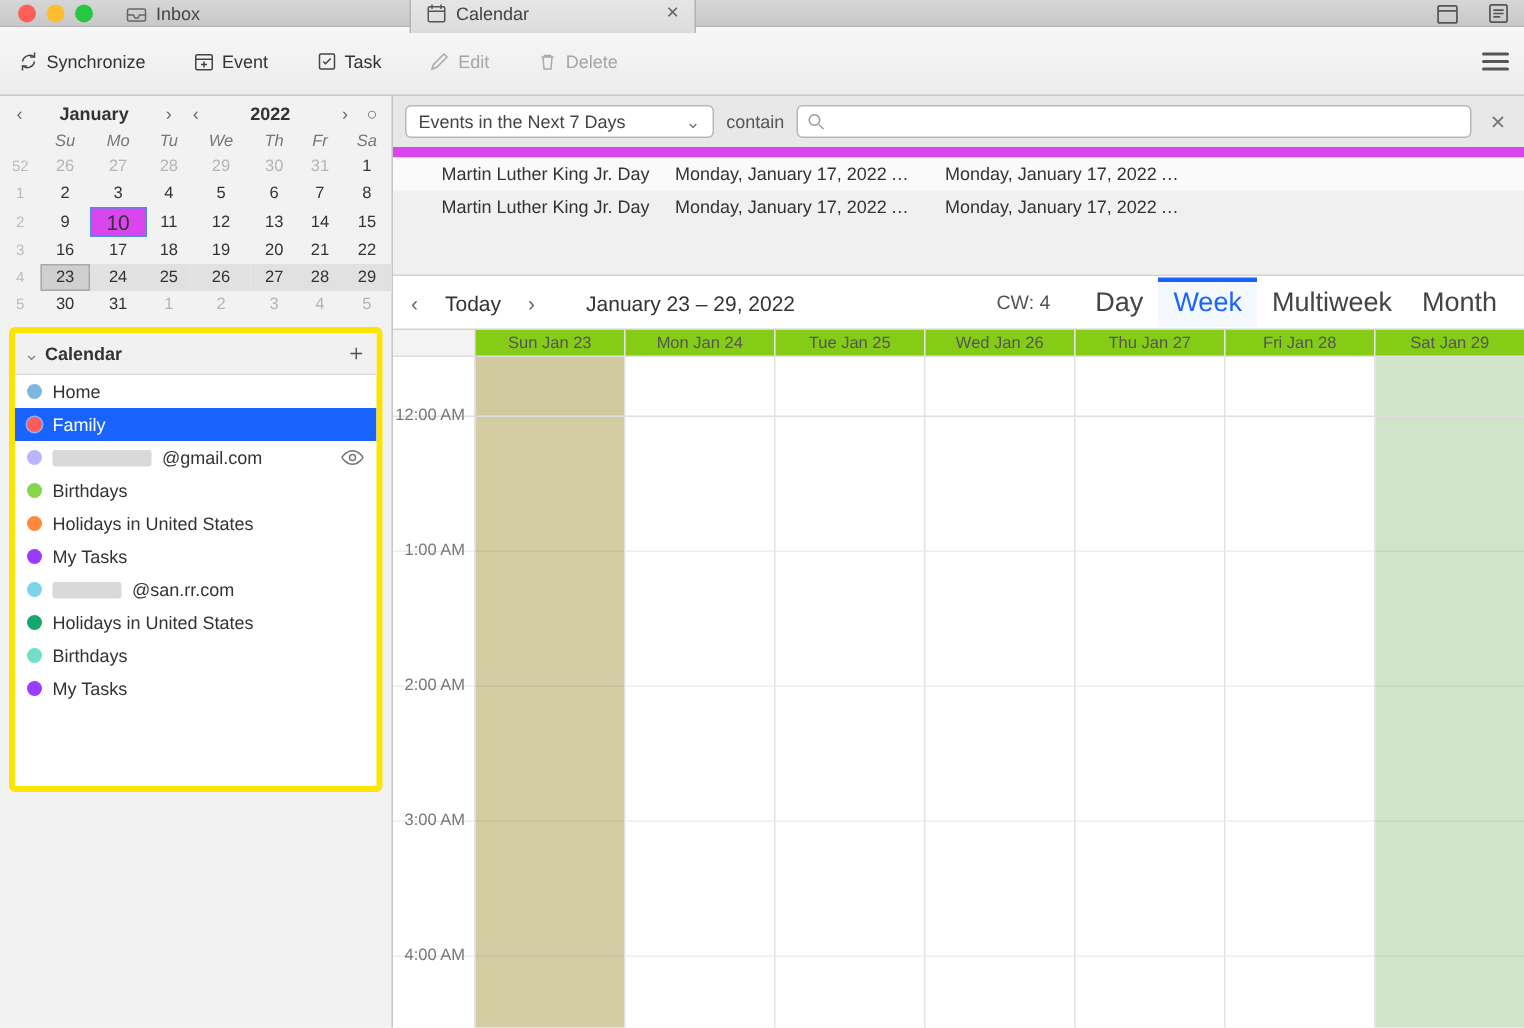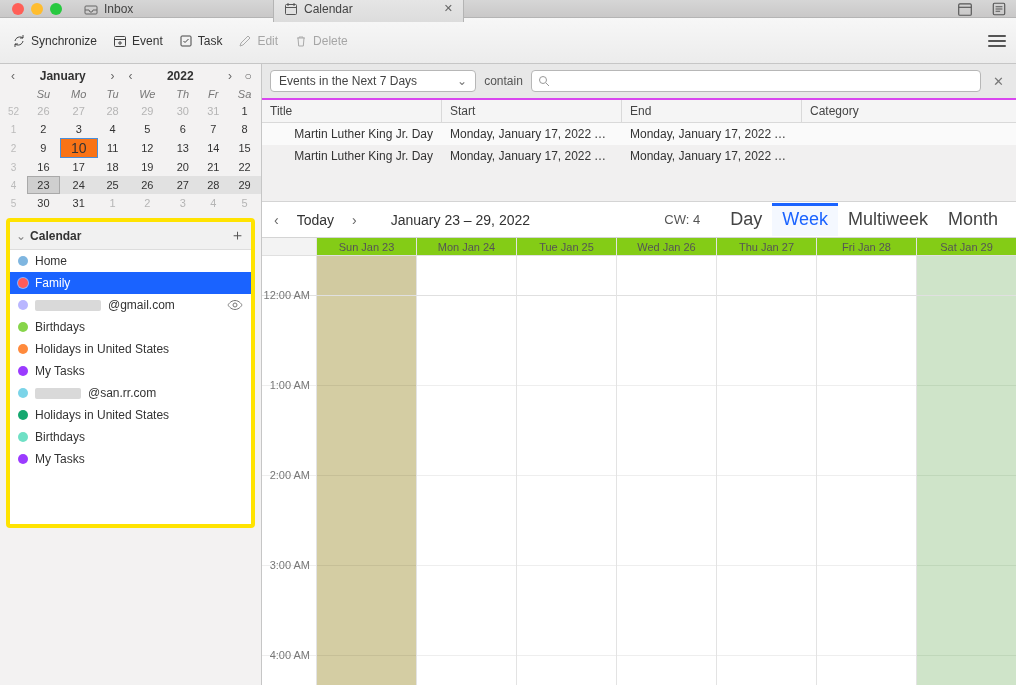--- a/index.html
+++ b/index.html
@@ -14,21 +14,21 @@
   .light.grn { background: #28c940; }
   .tab { height: 26px; min-width: 200px; display: flex; align-items: center; gap: 6px; padding: 0 10px; border-right: 1px solid #b4b4b4; color: #444; }
   .tab.inbox { min-width: 200px; }
   .tab.cal { background: linear-gradient(#e7e7e7,#dcdcdc); min-width: 190px; justify-content: space-between; }
   .tab .ic { width: 14px; height: 14px; display:inline-flex; align-items:center; justify-content:center; }
   .tab .closex { font-size: 11px; color: #666; }
   .titlebar-spacer { flex: 1; }
   .tb-icon { width: 18px; height: 18px; margin: 0 8px; color:#555; display:flex; align-items:center; justify-content:center; }
 
   
-  .toolbar { height: 46px; background: linear-gradient(#f7f7f7,#ececec); border-bottom:1px solid #c6c6c6; display:flex; align-items:center; padding:0 6px; gap:4px; }
+  .toolbar { height: 46px; background: linear-gradient(#f7f7f7,#ececec); border-bottom:1px solid #c6c6c6; display:flex; align-items:center; padding:0 6px; gap:20px; }
   .tbtn { display:flex; align-items:center; gap:5px; padding:3px 6px; border-radius:3px; color:#333; font-size:12px; }
   .tbtn.disabled { color:#a6a6a6;text-align:center; }
   .tbtn .ic { width:14px; height:14px; display:inline-flex; align-items:center; justify-content:center; }
   .toolbar-spacer { flex:1; }
   .hamb { width:18px; height:18px; color:#555; display:flex; flex-direction:column; justify-content:center; gap:3px; margin-right:4px;}
   .hamb div{height:2px;background:#555;border-radius:1px;}
 
   
   .main { display:flex; height: calc(685px - 26px - 30px); }
   .left { width: 262px; border-right:1px solid #c6c6c6; background:#f3f2f2; display:flex; flex-direction:column; }
@@ -38,40 +38,40 @@
   .mc-head { display:flex; align-items:center; height:22px; padding:2px 4px 0 4px; }
   .mc-nav { width:18px; text-align:center; color:#666; cursor:pointer; }
   .mc-lbl { flex:1; text-align:center; font-weight:700; font-size:12px; }
   .mc-year { flex:1; text-align:center; font-weight:700; font-size:12px; }
   .mc-dot { width:18px; text-align:center; color:#666; }
   .mc-grid { width:100%; border-collapse:collapse; font-size:11px; }
   .mc-grid th { font-weight:400; color:#777; padding:2px 0; text-align:center;font-style:italic; }
   .mc-grid td { text-align:center; padding:2px 0; color:#333; height:18px; }
   .mc-grid td.wn { color:#bbb; font-size:10px; }
   .mc-grid td.dim { color:#b5b5b5; }
-  .mc-grid td.today { outline:1px solid #4a8fd9; outline-offset:-1px; background:#f97316; }
+  .mc-grid td.today { outline:1px solid #4a8fd9; outline-offset:-1px; background:#d946ef; }
   .mc-grid tr.wkrow.sel td:not(.wn){ background:#e1e1e1; }
   .mc-grid td.selday { background:#cfcfcf !important; outline:1px solid #a9a9a9; outline-offset:-1px;}
 
   
   .cal-box { margin:6px 6px 0 6px; border:4px solid #ffe300; border-radius:4px; background:#fff; flex:0 0 auto; height:310px; }
   .cal-box-head { display:flex; align-items:center; padding:4px 6px; background:#f1f1f1; border-bottom:1px solid #ddd; }
   .cal-box-head .chev { color:#888; margin-right:4px; }
   .cal-box-head .ttl { font-weight:700; font-size:12px; flex:1; }
   .cal-box-head .plus { font-size:15px; color:#555; }
   .cal-list { overflow:auto; }
   .cal-item { display:flex; align-items:center; gap:7px; padding:4px 8px; font-size:12px; }
   .cal-item.sel { background:#1a63ff; color:#fff; }
   .swatch { width:10px; height:10px; border-radius:50%; flex:0 0 auto; }
   .cal-item.sel .swatch { box-shadow:0 0 0 1px rgba(255,255,255,.5); }
   .eye { margin-left:auto; color:#777; }
   .obf { background:#d9d9d9; border-radius:2px; height:11px; display:inline-block; }
 
   
-  .filterbar { display:flex; align-items:center; gap:8px; padding:6px 8px; border-bottom:2px solid #d946ef; background:#e8e8e8; }
+  .filterbar { display:flex; align-items:center; gap:8px; padding:6px 8px; border-bottom:7px solid #d946ef; background:#e8e8e8; }
   .combo { background:#fff; border:1px solid #b7b7b7; border-radius:4px; height:22px; display:flex; align-items:center; padding:0 8px; gap:40px; color:#444; }
   .combo .arrow{ color:#777; }
   .ftext { color:#555; }
   .search { flex:1; background:#fff; border:1px solid #b7b7b7; border-radius:4px; height:22px; display:flex; align-items:center; padding:0 6px; gap:6px; color:#888;}
   .search input { border:none; outline:none; flex:1; font-size:12px; }
   .closex2 { color:#777; font-size:13px; padding:0 4px; }
 
   
   .etable { border-bottom:1px solid #d4d4d4; }
   .ehead { display:flex; background:#f5f5f5; border-bottom:1px solid #d9d9d9; }
@@ -377,26 +377,20 @@
               <circle cx="5" cy="5" r="3.5" fill="none" stroke="#999"></circle>
               <path d="M8 8l3 3" stroke="#999"></path>
             </svg>
           </span>
         <input placeholder="" style="">
       </div>
       <span class="closex2">✕</span>
     </div>
 
     <div class="etable">
-      <div class="ehead">
-        <div class="col-t">Title</div>
-        <div class="col-s">Start</div>
-        <div class="col-e">End</div>
-        <div class="col-c">Category</div>
-      </div>
       <div id="erows">
           <div class="erow">
             <div class="col-t">Martin Luther King Jr. Day</div>
             <div class="col-s">Monday, January 17, 2022 All Day</div>
             <div class="col-e">Monday, January 17, 2022 All …</div>
             <div class="col-c"></div>
           </div>
           <div class="erow">
             <div class="col-t">Martin Luther King Jr. Day</div>
             <div class="col-s">Monday, January 17, 2022 All Day</div>

